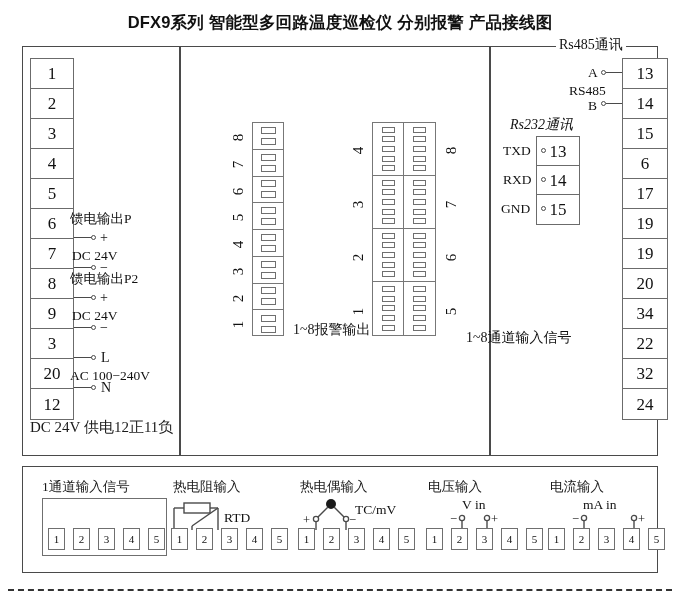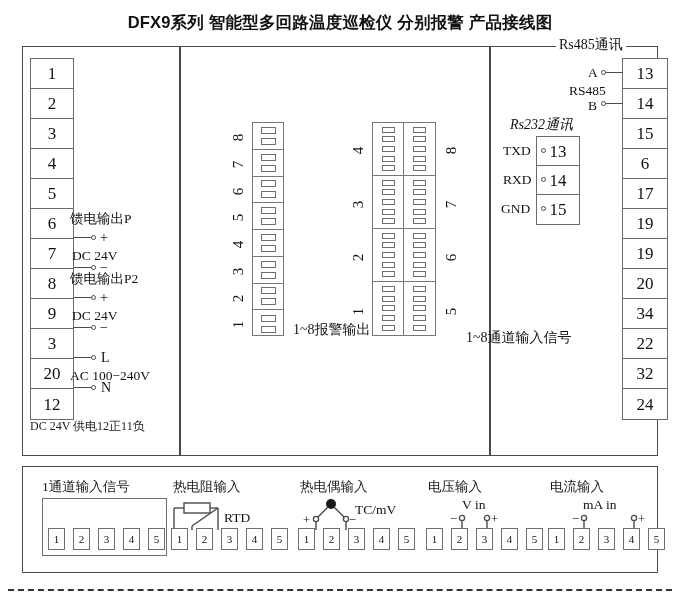--- a/index.html
+++ b/index.html
@@ -49,21 +49,21 @@
     width:5px;height:5px;border:1.3px solid #4a4a4a;border-radius:50%;
     background:#fff;box-sizing:border-box;
   }
   .lbl{font-size:13.5px;white-space:nowrap;line-height:1;color:#111;}
   .lbl-sm{font-size:12.5px;white-space:nowrap;line-height:1;color:#111;}
 
   
   .pin-sign{font-size:14px;line-height:1;}
 
   #dc-note{
-    left:30px;top:418px;width:146px;font-size:12px;white-space:nowrap;
+    left:30px;top:418px;width:146px;font-size:15px;white-space:nowrap;
   }
 
   
   #alarm-block{left:252px;top:122px;width:32px;height:214px;
     border:1.4px solid #777;box-sizing:border-box;background:#fff;}
   .alarm-grp{
     height:26.75px;box-sizing:border-box;border-bottom:1.4px solid #777;
     display:flex;flex-direction:column;align-items:center;justify-content:space-evenly;
   }
   .alarm-grp:last-child{border-bottom:none;}

